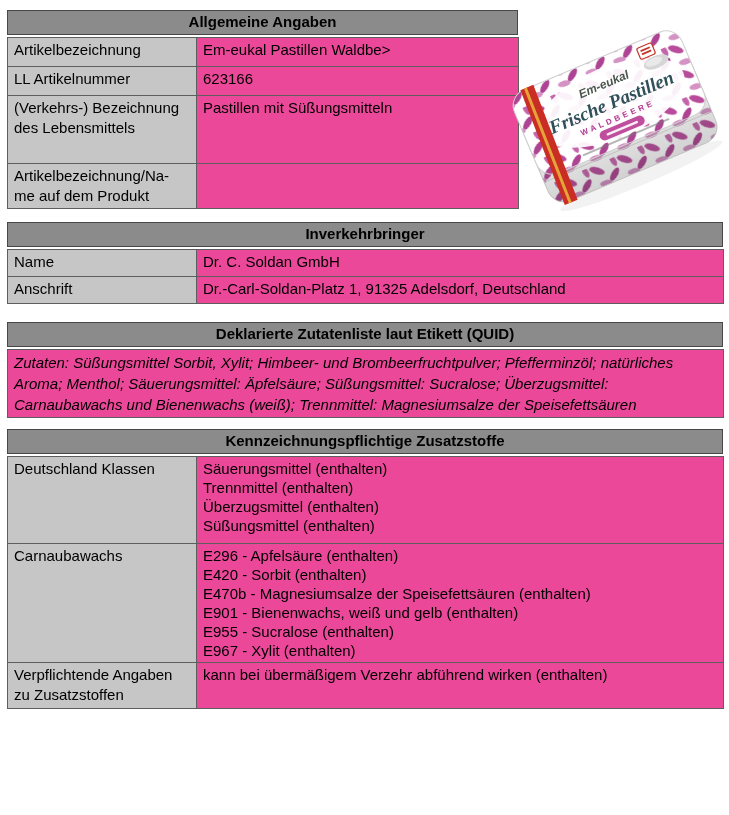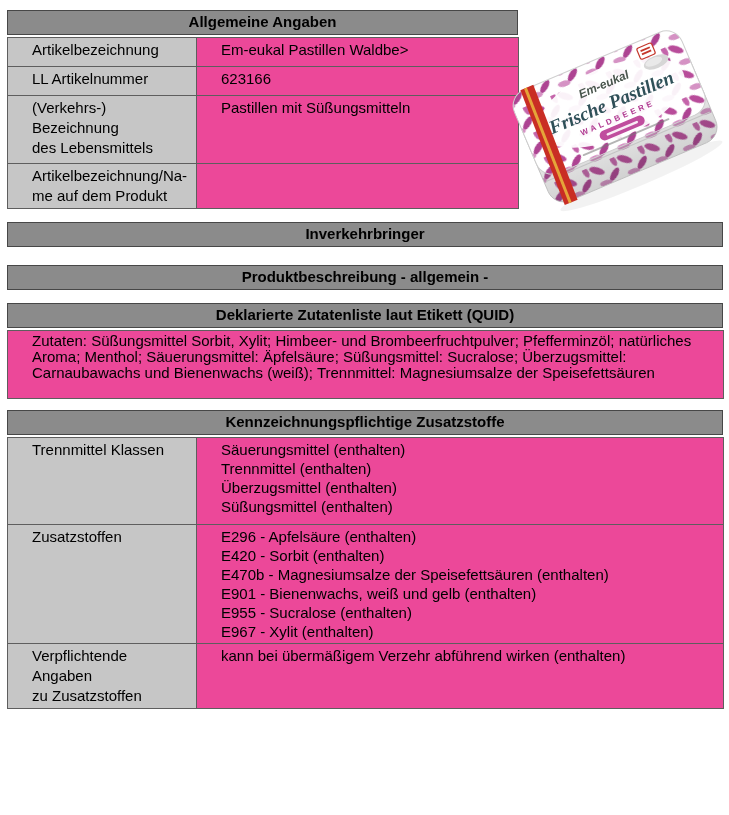--- a/index.html
+++ b/index.html
@@ -20,21 +20,21 @@
     padding:2px 0 3px 0;
     margin-bottom:2px;
     box-sizing:border-box;
   }
   table{border-collapse:collapse;table-layout:fixed;}
   td{
     border:1px solid #5e5e5e;
     vertical-align:top;
     font-size:15px;
     line-height:20px;
-    padding:2px 24px;
+    padding:2px 6px;
     box-sizing:border-box;
     white-space:pre-line;
     overflow:hidden;
   }
   td.lbl{background:#c6c6c6;}
   td.val{background:#ec4899;}
   td.lines{line-height:19px;}
   
   td.val-short{background:linear-gradient(#ffffff 0 36px,#5e5e5e 36px 37px,#c6c6c6 37px 100%);}
 
@@ -133,57 +133,72 @@
 
       <g>
         <ellipse cx="164" cy="64" rx="13" ry="6.3" fill="#d6d6d6"></ellipse>
         <ellipse cx="162" cy="62.8" rx="9" ry="3.8" fill="#e9e9e9"></ellipse>
       </g>
     </g>
   </svg>
 
   <section class="tbl gap-lg w-full">
     <div class="tblhead">Inverkehrbringer</div>
+    <table class="w-full">
+      <colgroup>
+          <col style="width:189px">
+          <col style="width:527px">
+        </colgroup>
+      <tbody>
+          <tr style="height:27px">
+        <td class="lbl">Name</td>
+        <td class="val">Dr. C. Soldan GmbH</td>
+      </tr>
+      <tr style="height:27px">
+        <td class="lbl">Anschrift</td>
+        <td class="val">Dr.-Carl-Soldan-Platz 1, 91325 Adelsdorf, Deutschland</td>
+      </tr>
+    </tbody>
+      </table>
   </section>
 
   <section class="tbl w-full">
-    <div class="tblhead">Produktbeschreibung - allgemein -</div>
   </section>
 
   <section class="tbl gap-sm w-full">
     <div class="tblhead">Deklarierte Zutatenliste laut Etikett (QUID)</div>
     <table class="w-full">
       <colgroup>
           <col style="width:716px">
         </colgroup>
       <tbody>
           <tr style="height:68px">
-        <td class="val" style="white-space:normal;line-height:16px;">Zutaten: Süßungsmittel Sorbit, Xylit; Himbeer- und Brombeerfruchtpulver; Pfefferminzöl; natürliches Aroma; Menthol; Säuerungsmittel: Äpfelsäure; Süßungsmittel: Sucralose; Überzugsmittel: Carnaubawachs und Bienenwachs (weiß); Trennmittel: Magnesiumsalze der Speisefettsäuren</td>
+        <td class="val" style="white-space:normal;line-height:21px;font-style:italic;">Zutaten: Süßungsmittel Sorbit, Xylit; Himbeer- und Brombeerfruchtpulver; Pfefferminzöl; natürliches Aroma; Menthol; Säuerungsmittel: Äpfelsäure; Süßungsmittel: Sucralose; Überzugsmittel: Carnaubawachs und Bienenwachs (weiß); Trennmittel: Magnesiumsalze der Speisefettsäuren</td>
       </tr>
     </tbody>
       </table>
   </section>
 
   <section class="tbl w-full">
     <div class="tblhead">Kennzeichnungspflichtige Zusatzstoffe</div>
     <table class="w-full">
       <colgroup>
           <col style="width:189px">
           <col style="width:527px">
         </colgroup>
       <tbody>
           <tr style="height:87px">
-        <td class="lbl">Trennmittel Klassen</td>
+        <td class="lbl">Deutschland Klassen</td>
         <td class="val lines">Säuerungsmittel (enthalten)
 Trennmittel (enthalten)
 Überzugsmittel (enthalten)
 Süßungsmittel (enthalten)</td>
       </tr>
       <tr style="height:119px">
-        <td class="lbl">Zusatzstoffen</td>
+        <td class="lbl">Carnaubawachs</td>
         <td class="val lines">E296 - Apfelsäure (enthalten)
 E420 - Sorbit (enthalten)
 E470b - Magnesiumsalze der Speisefettsäuren (enthalten)
 E901 - Bienenwachs, weiß und gelb (enthalten)
 E955 - Sucralose (enthalten)
 E967 - Xylit (enthalten)</td>
       </tr>
       <tr style="height:46px">
         <td class="lbl">Verpflichtende Angaben
 zu Zusatzstoffen</td>

